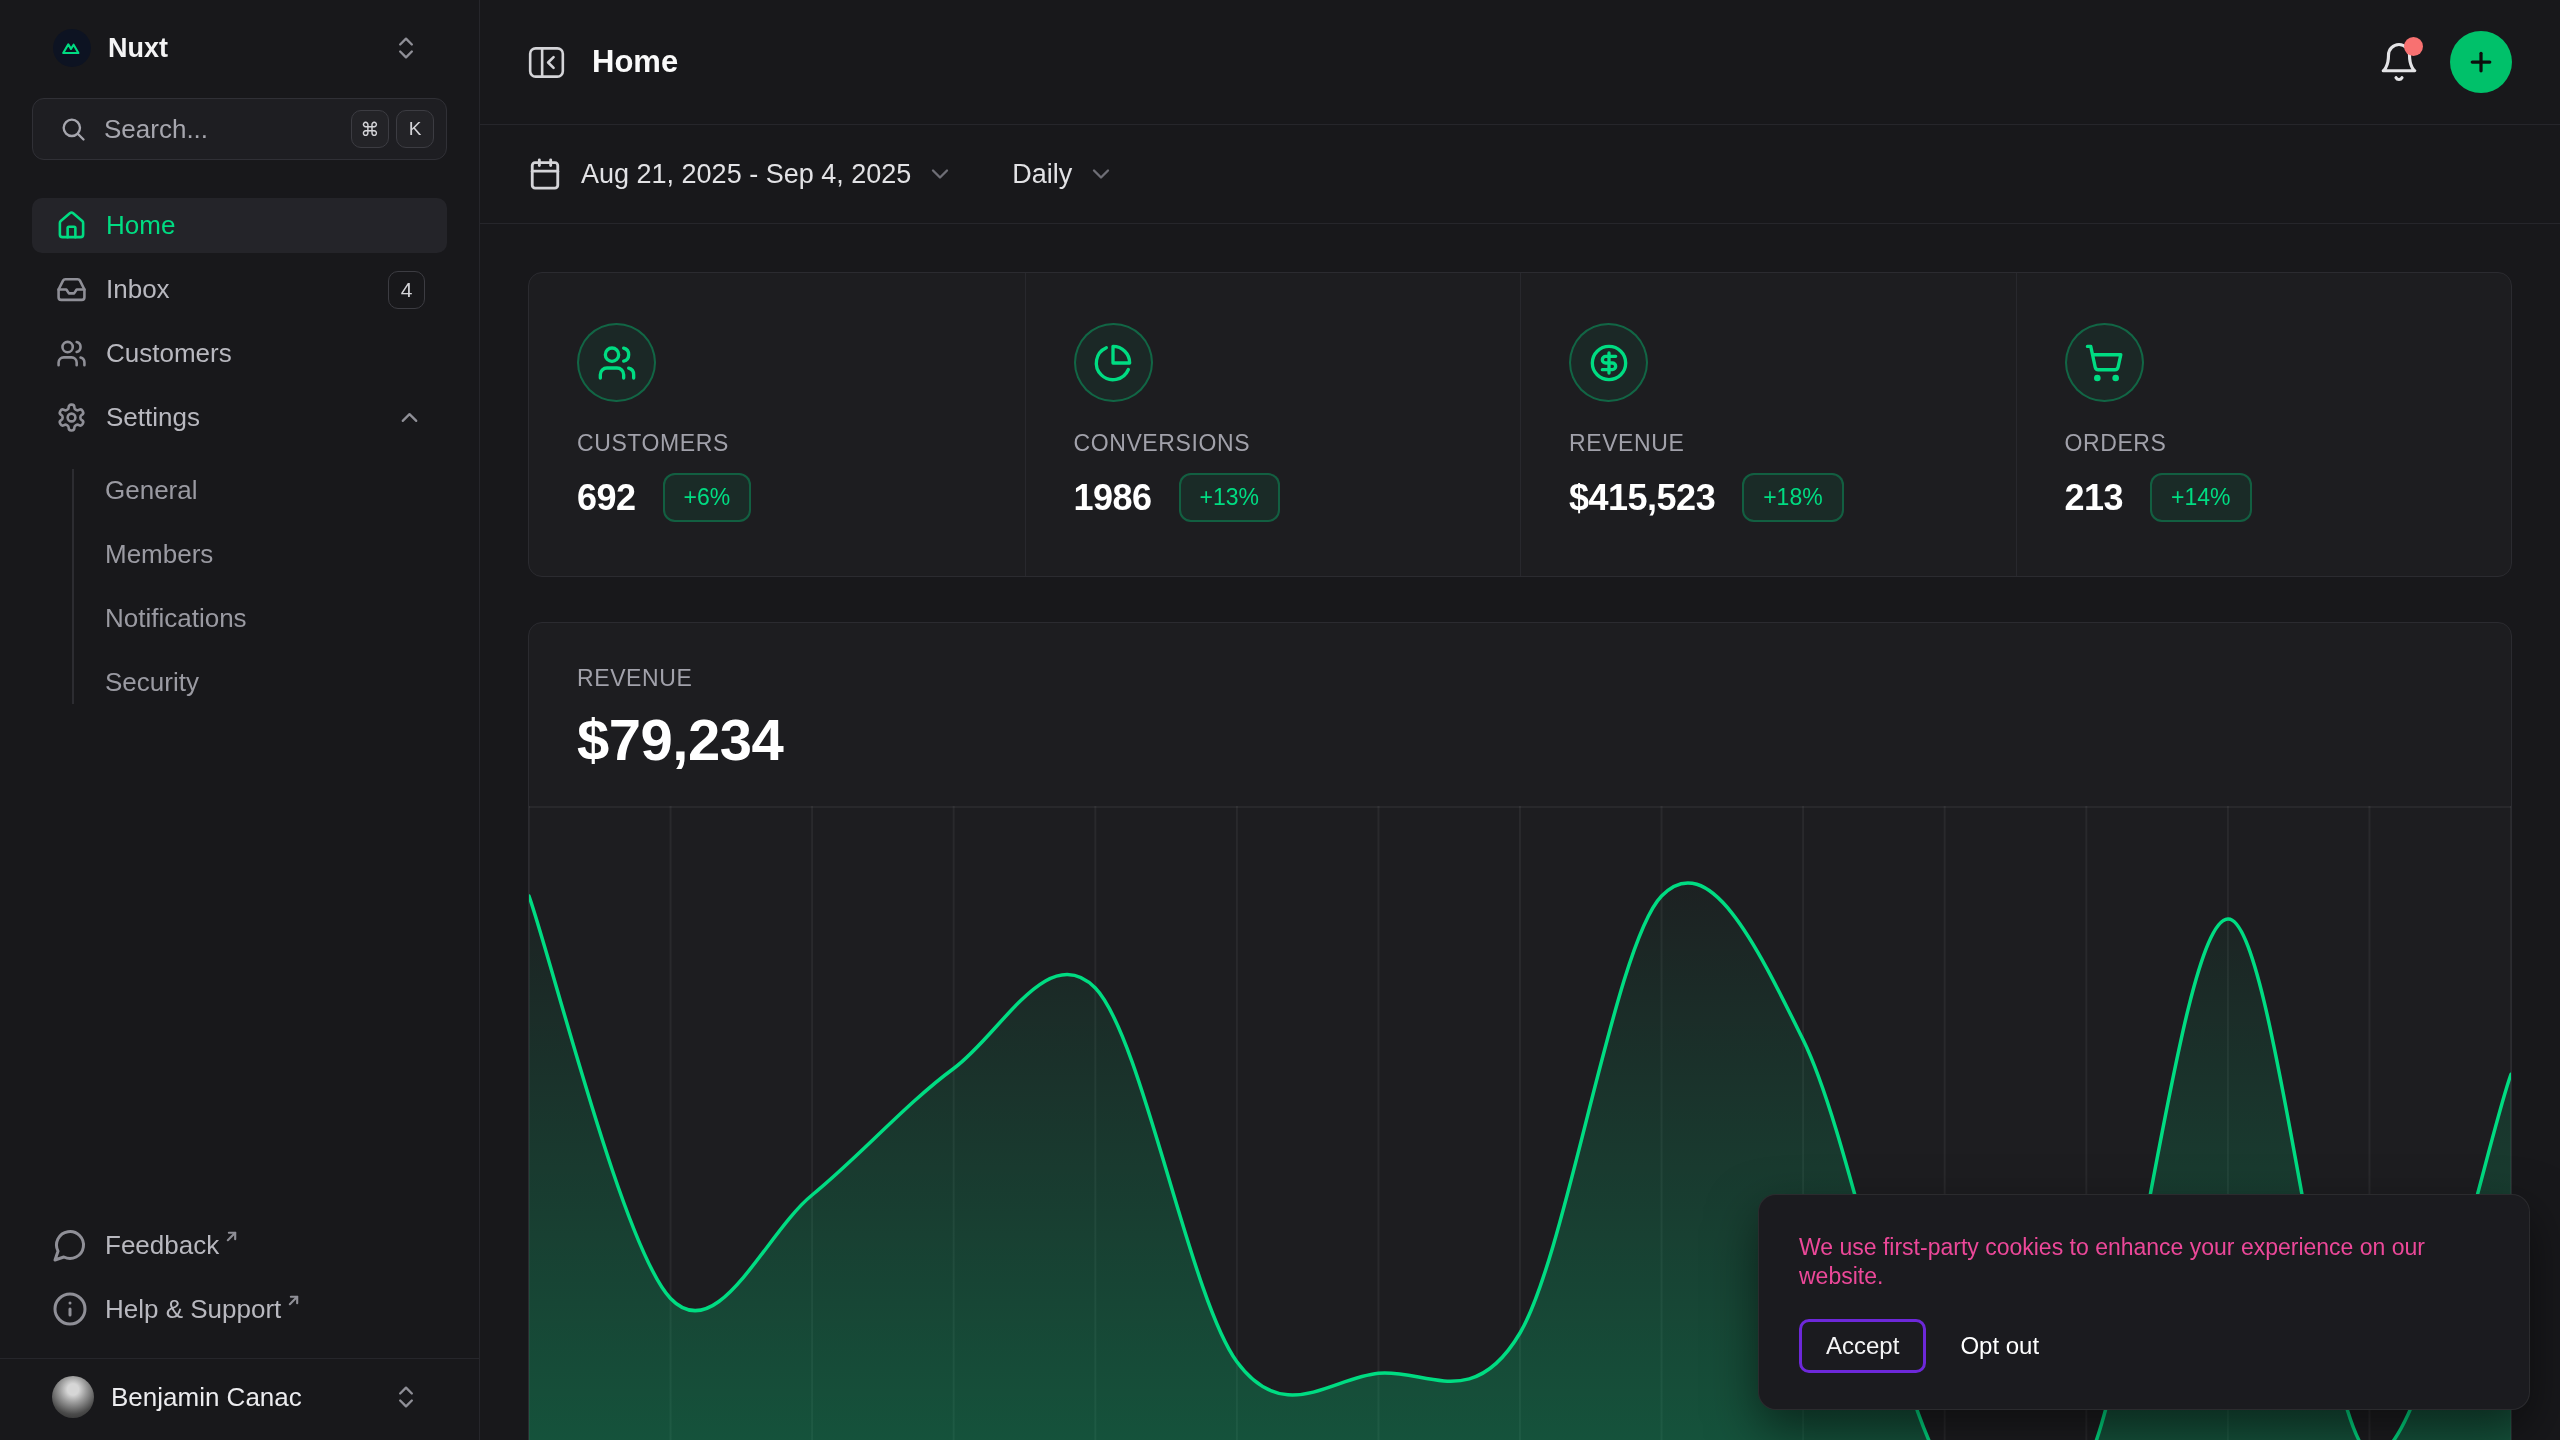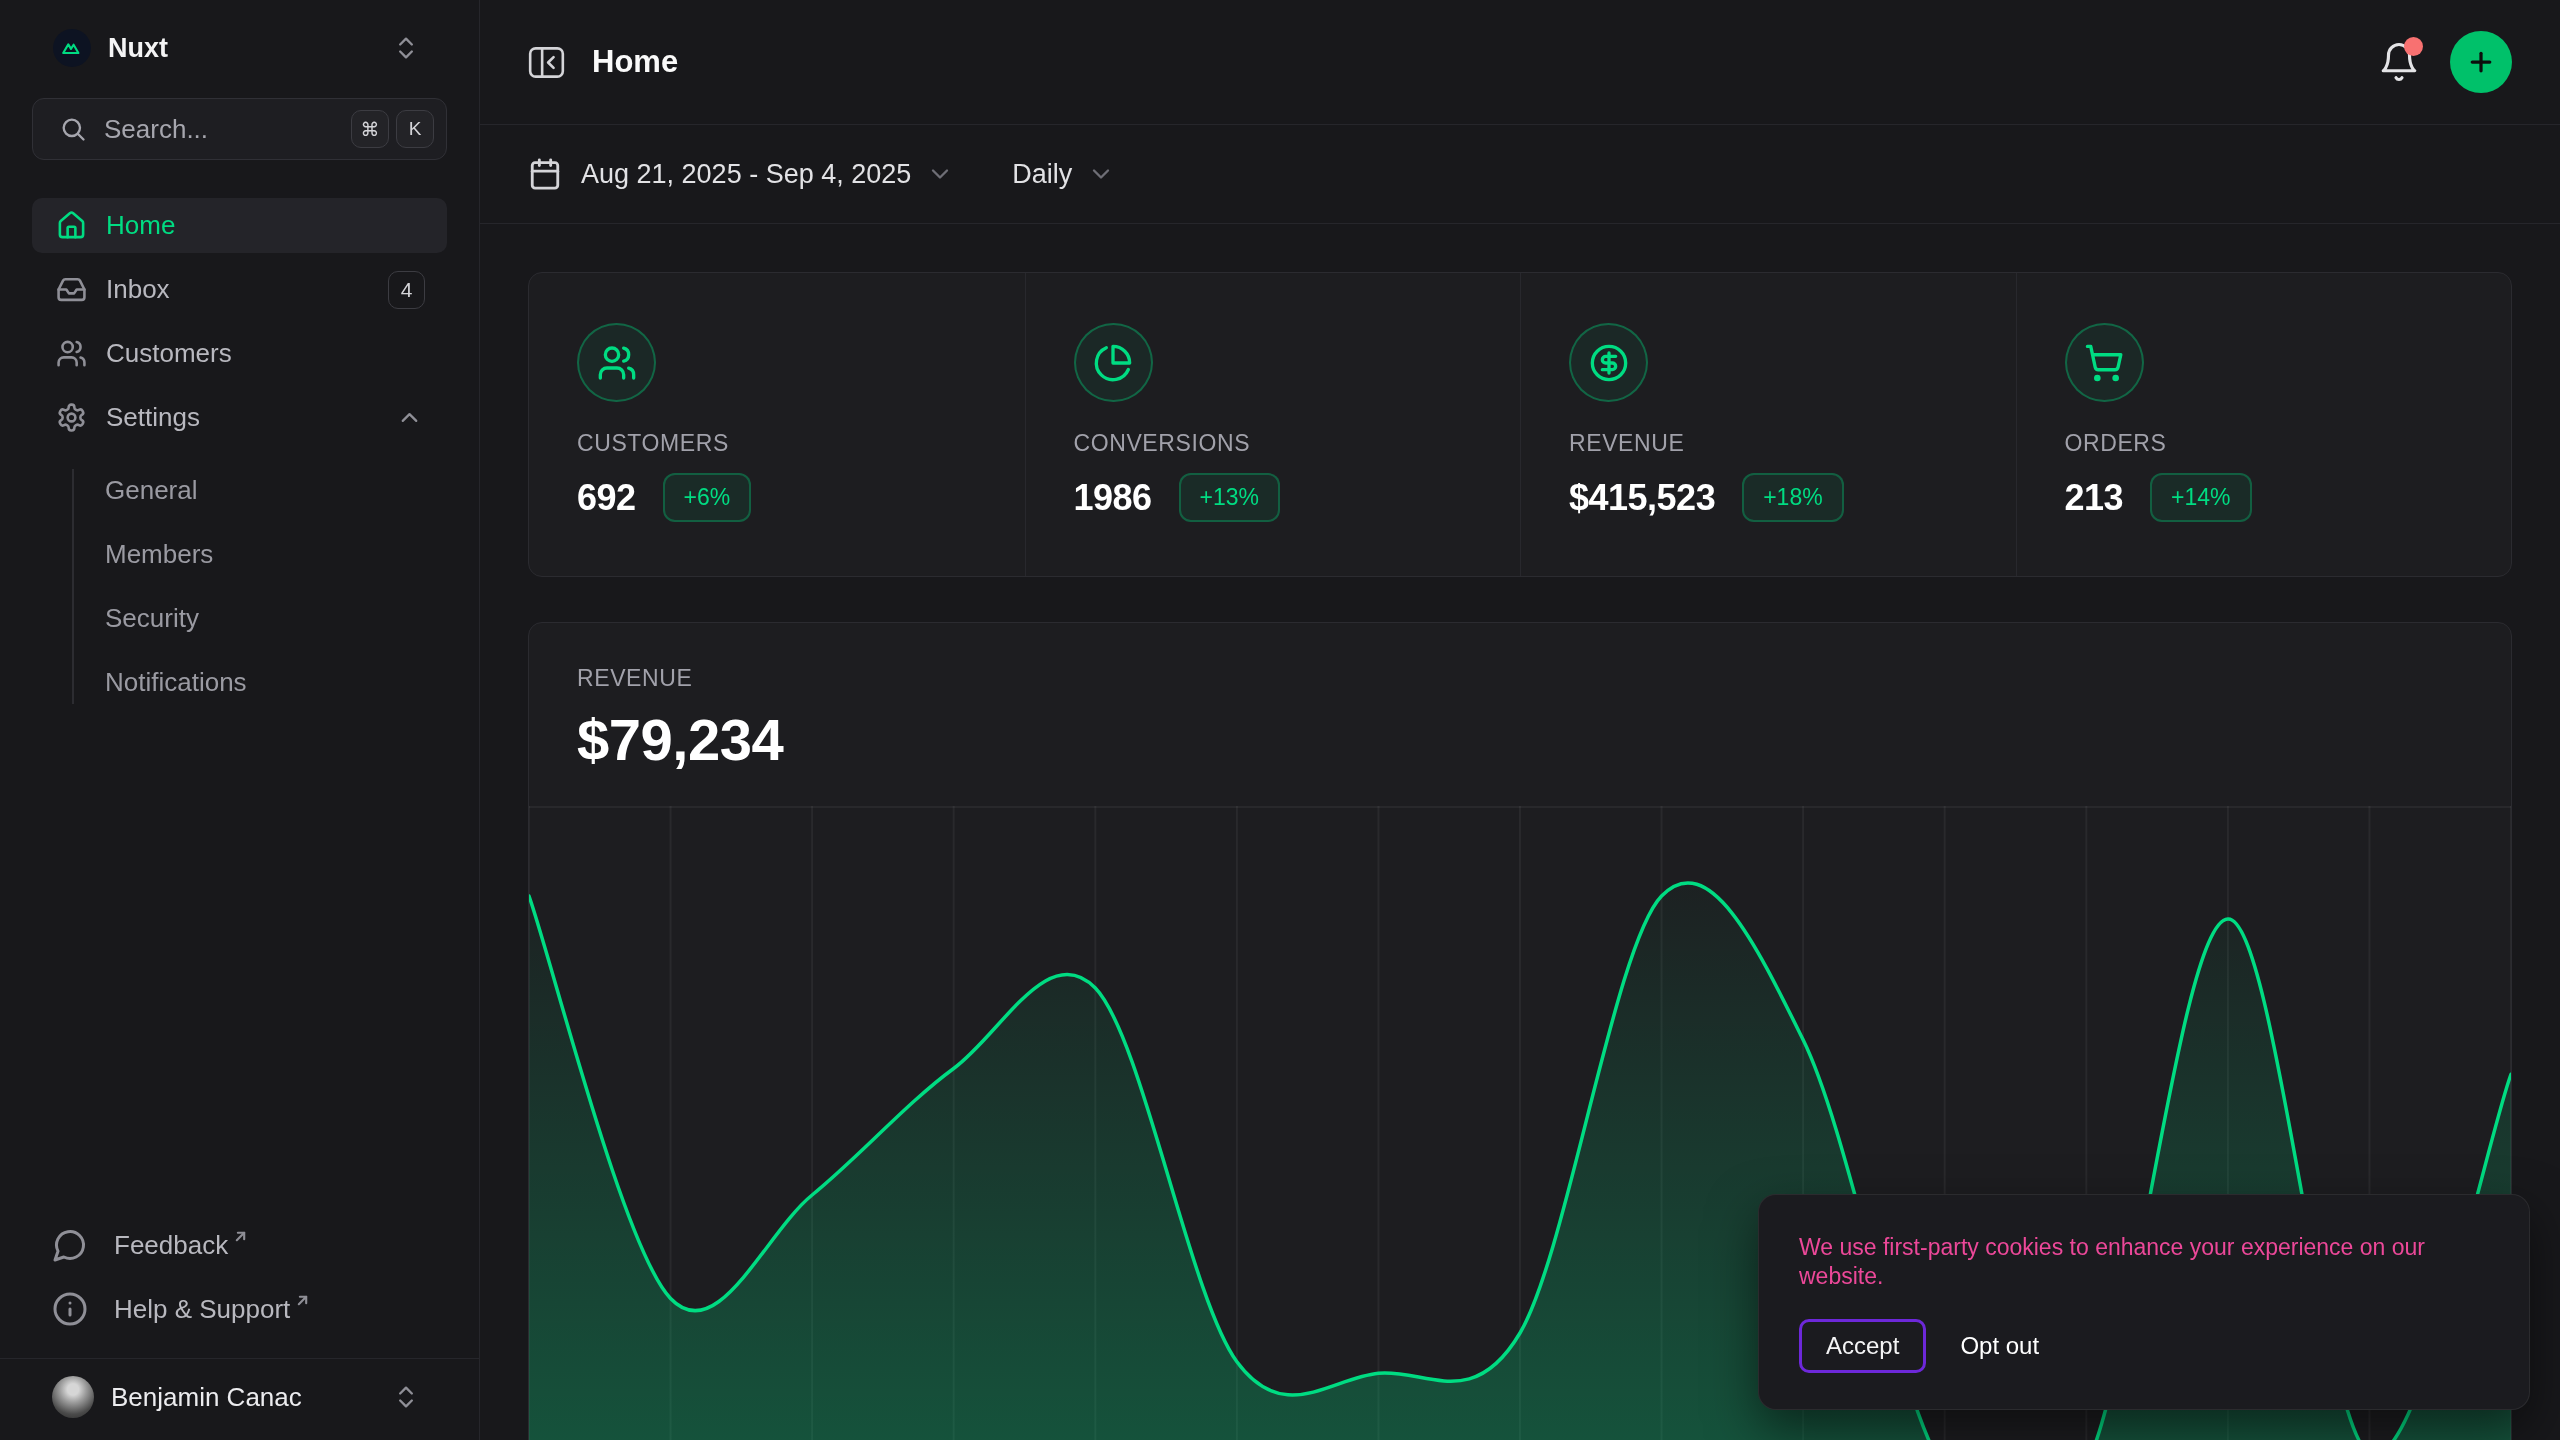--- a/index.html
+++ b/index.html
@@ -64,21 +64,21 @@
   .subnav-item {
     height:55px; display:flex; align-items:center; padding-left:73px;
     color:#9a9aa2; font-size:26px; cursor:pointer; border-radius:10px;
   }
 
   .sidebar-spacer { flex:1; }
 
   .side-footer { display:flex; flex-direction:column; gap:14px; padding-bottom:4px; }
   .foot-item { display:flex; align-items:center; padding-left:20px; height:50px; color:#b8b8bf; font-size:26px; cursor:pointer; }
   .foot-item .ficon { width:36px; height:36px; color:#8f8f97; display:flex; flex:none; }
-  .foot-item .flabel { margin-left:26px; }
+  .foot-item .flabel { margin-left:17px; }
   .ext-arrow { color:#8f8f97; display:flex; transform:translateY(-9px); margin-left:3px; }
 
   .user-strip {
     margin:20px -32px 0 -32px; border-top:1px solid #26262b;
     padding:17px 32px 22px 32px;
   }
   .user-row { display:flex; align-items:center; padding-left:20px; cursor:pointer; }
   .avatar {
     width:42px; height:42px; border-radius:50%;
     background:radial-gradient(circle at 50% 32%, #d6d6d6 0 16%, #9a9a9a 38%, #4a4a4a 70%, #262626 100%);
@@ -254,24 +254,24 @@
       </div>
 
       <div class="subnav">
         <div class="subnav-item">
             <span>General</span>
           </div>
         <div class="subnav-item">
             <span>Members</span>
           </div>
         <div class="subnav-item">
+            <span>Notifications</span>
+          </div>
+        <div class="subnav-item">
             <span>Security</span>
-          </div>
-        <div class="subnav-item">
-            <span>Notifications</span>
           </div>
       </div>
     </nav>
 
     <div class="sidebar-spacer"></div>
 
     <div class="side-footer">
       <div class="foot-item">
         <span class="ficon">
           <svg width="36" height="36" viewBox="0 0 24 24" class="icon-svg">

